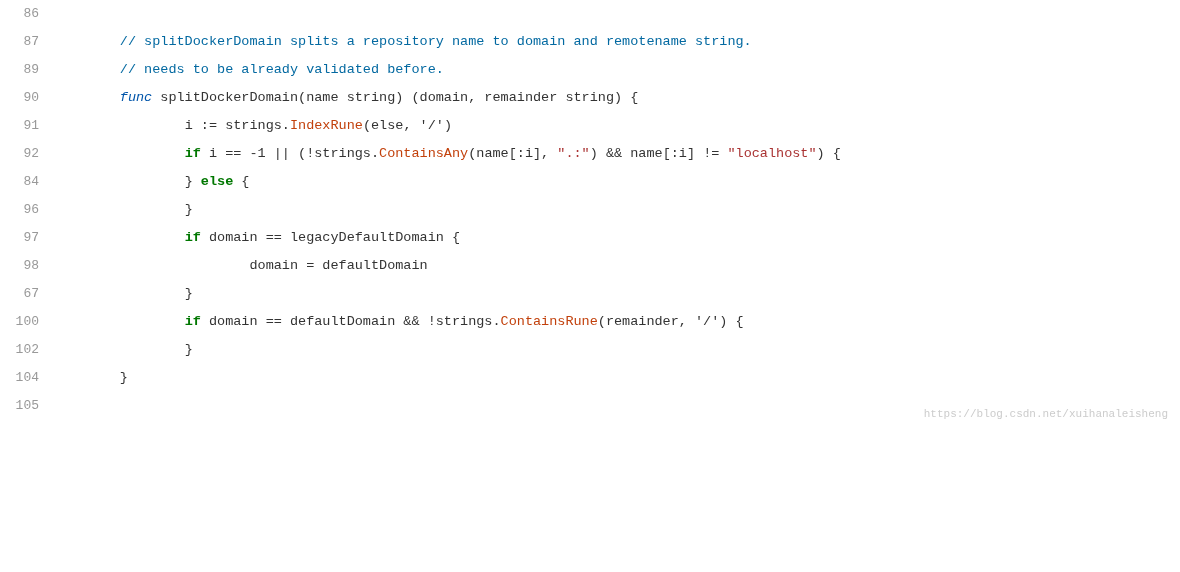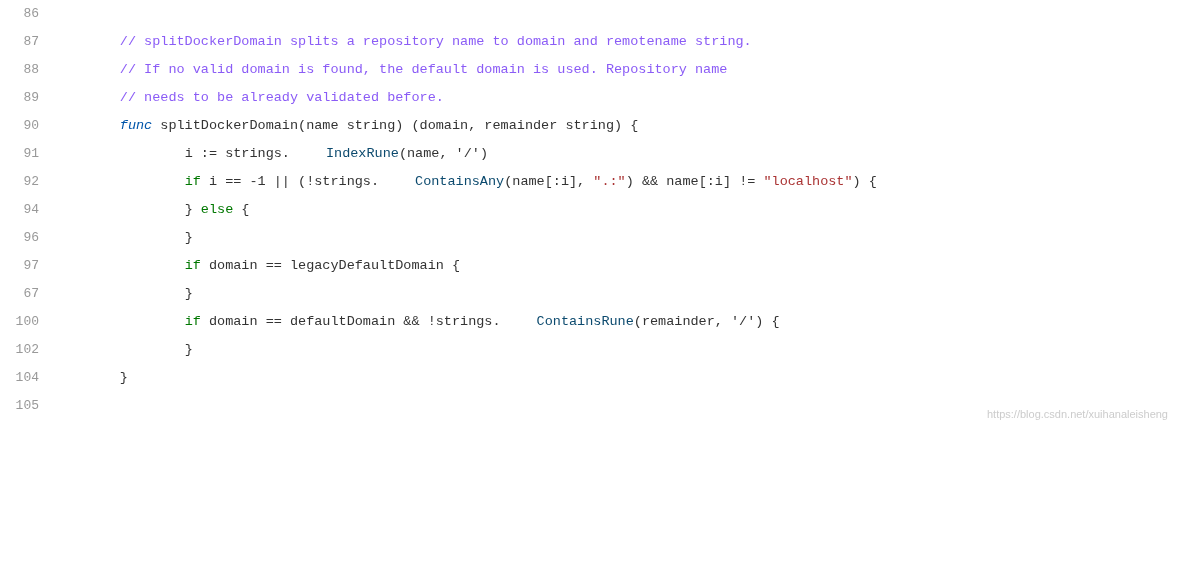--- a/index.html
+++ b/index.html
@@ -45,93 +45,93 @@
 
     .code-line {
       color: #333333;
       white-space: pre;
       font-size: 13.5px;
       flex: 1;
     }
 
     .kw-green {
       color: #007700;
+      font-weight: bold;
     }
 
     .kw-blue {
       color: #0055aa;
       font-style: italic;
     }
 
     .comment {
-      color: #8b5cf6;
+      color: #0369a1;
     }
 
     .string {
       color: #aa3333;
     }
 
     .fn-call {
-      color: #0c4a6e;
-      margin-left: 36px;
+      color: #c2410c;
     }
 
     .watermark {
       position: absolute;
       bottom: 8px;
       right: 12px;
       color: #cccccc;
       font-size: 11px;
-      font-family: Liberation Sans, sans-serif;
+      font-family: Liberation Mono, monospace;
     }
   </style>
 </head>
 <body>
 
 <div class="code-container">
   <div id="code-lines">
       <div class="code-row">
         <span class="line-number">86</span>
         <span class="code-line"></span>
       </div>
       <div class="code-row">
         <span class="line-number">87</span>
         <span class="code-line"><span class="comment">	// splitDockerDomain splits a repository name to domain and remotename string.</span></span>
       </div>
       <div class="code-row">
-        <span class="line-number">88</span>
-        <span class="code-line"><span class="comment">	// If no valid domain is found, the default domain is used. Repository name</span></span>
-      </div>
-      <div class="code-row">
         <span class="line-number">89</span>
         <span class="code-line"><span class="comment">	// needs to be already validated before.</span></span>
       </div>
       <div class="code-row">
         <span class="line-number">90</span>
         <span class="code-line"><span>	</span><span class="kw-blue">func</span><span> splitDockerDomain(name string) (domain, remainder string) {</span></span>
       </div>
       <div class="code-row">
         <span class="line-number">91</span>
-        <span class="code-line"><span>		i := strings.</span><span class="fn-call">IndexRune</span><span>(name, '/')</span></span>
+        <span class="code-line"><span>		i := strings.</span><span class="fn-call">IndexRune</span><span>(else, '/')</span></span>
       </div>
       <div class="code-row">
         <span class="line-number">92</span>
         <span class="code-line"><span>		</span><span class="kw-green">if</span><span> i == -1 || (!strings.</span><span class="fn-call">ContainsAny</span><span>(name[:i], </span><span class="string">".:"</span><span>) &amp;&amp; name[:i] != </span><span class="string">"localhost"</span><span>) {</span></span>
       </div>
       <div class="code-row">
-        <span class="line-number">94</span>
+        <span class="line-number">84</span>
         <span class="code-line"><span>		} </span><span class="kw-green">else</span><span> {</span></span>
       </div>
       <div class="code-row">
         <span class="line-number">96</span>
         <span class="code-line"><span>		}</span></span>
       </div>
       <div class="code-row">
         <span class="line-number">97</span>
         <span class="code-line"><span>		</span><span class="kw-green">if</span><span> domain == legacyDefaultDomain {</span></span>
+      </div>
+      <div class="code-row">
+        <span class="line-number">98</span>
+        <span class="code-line"><span>			domain = defaultDomain</span></span>
       </div>
       <div class="code-row">
         <span class="line-number">67</span>
         <span class="code-line"><span>		}</span></span>
       </div>
       <div class="code-row">
         <span class="line-number">100</span>
         <span class="code-line"><span>		</span><span class="kw-green">if</span><span> domain == defaultDomain &amp;&amp; !strings.</span><span class="fn-call">ContainsRune</span><span>(remainder, '/') {</span></span>
       </div>
       <div class="code-row">

